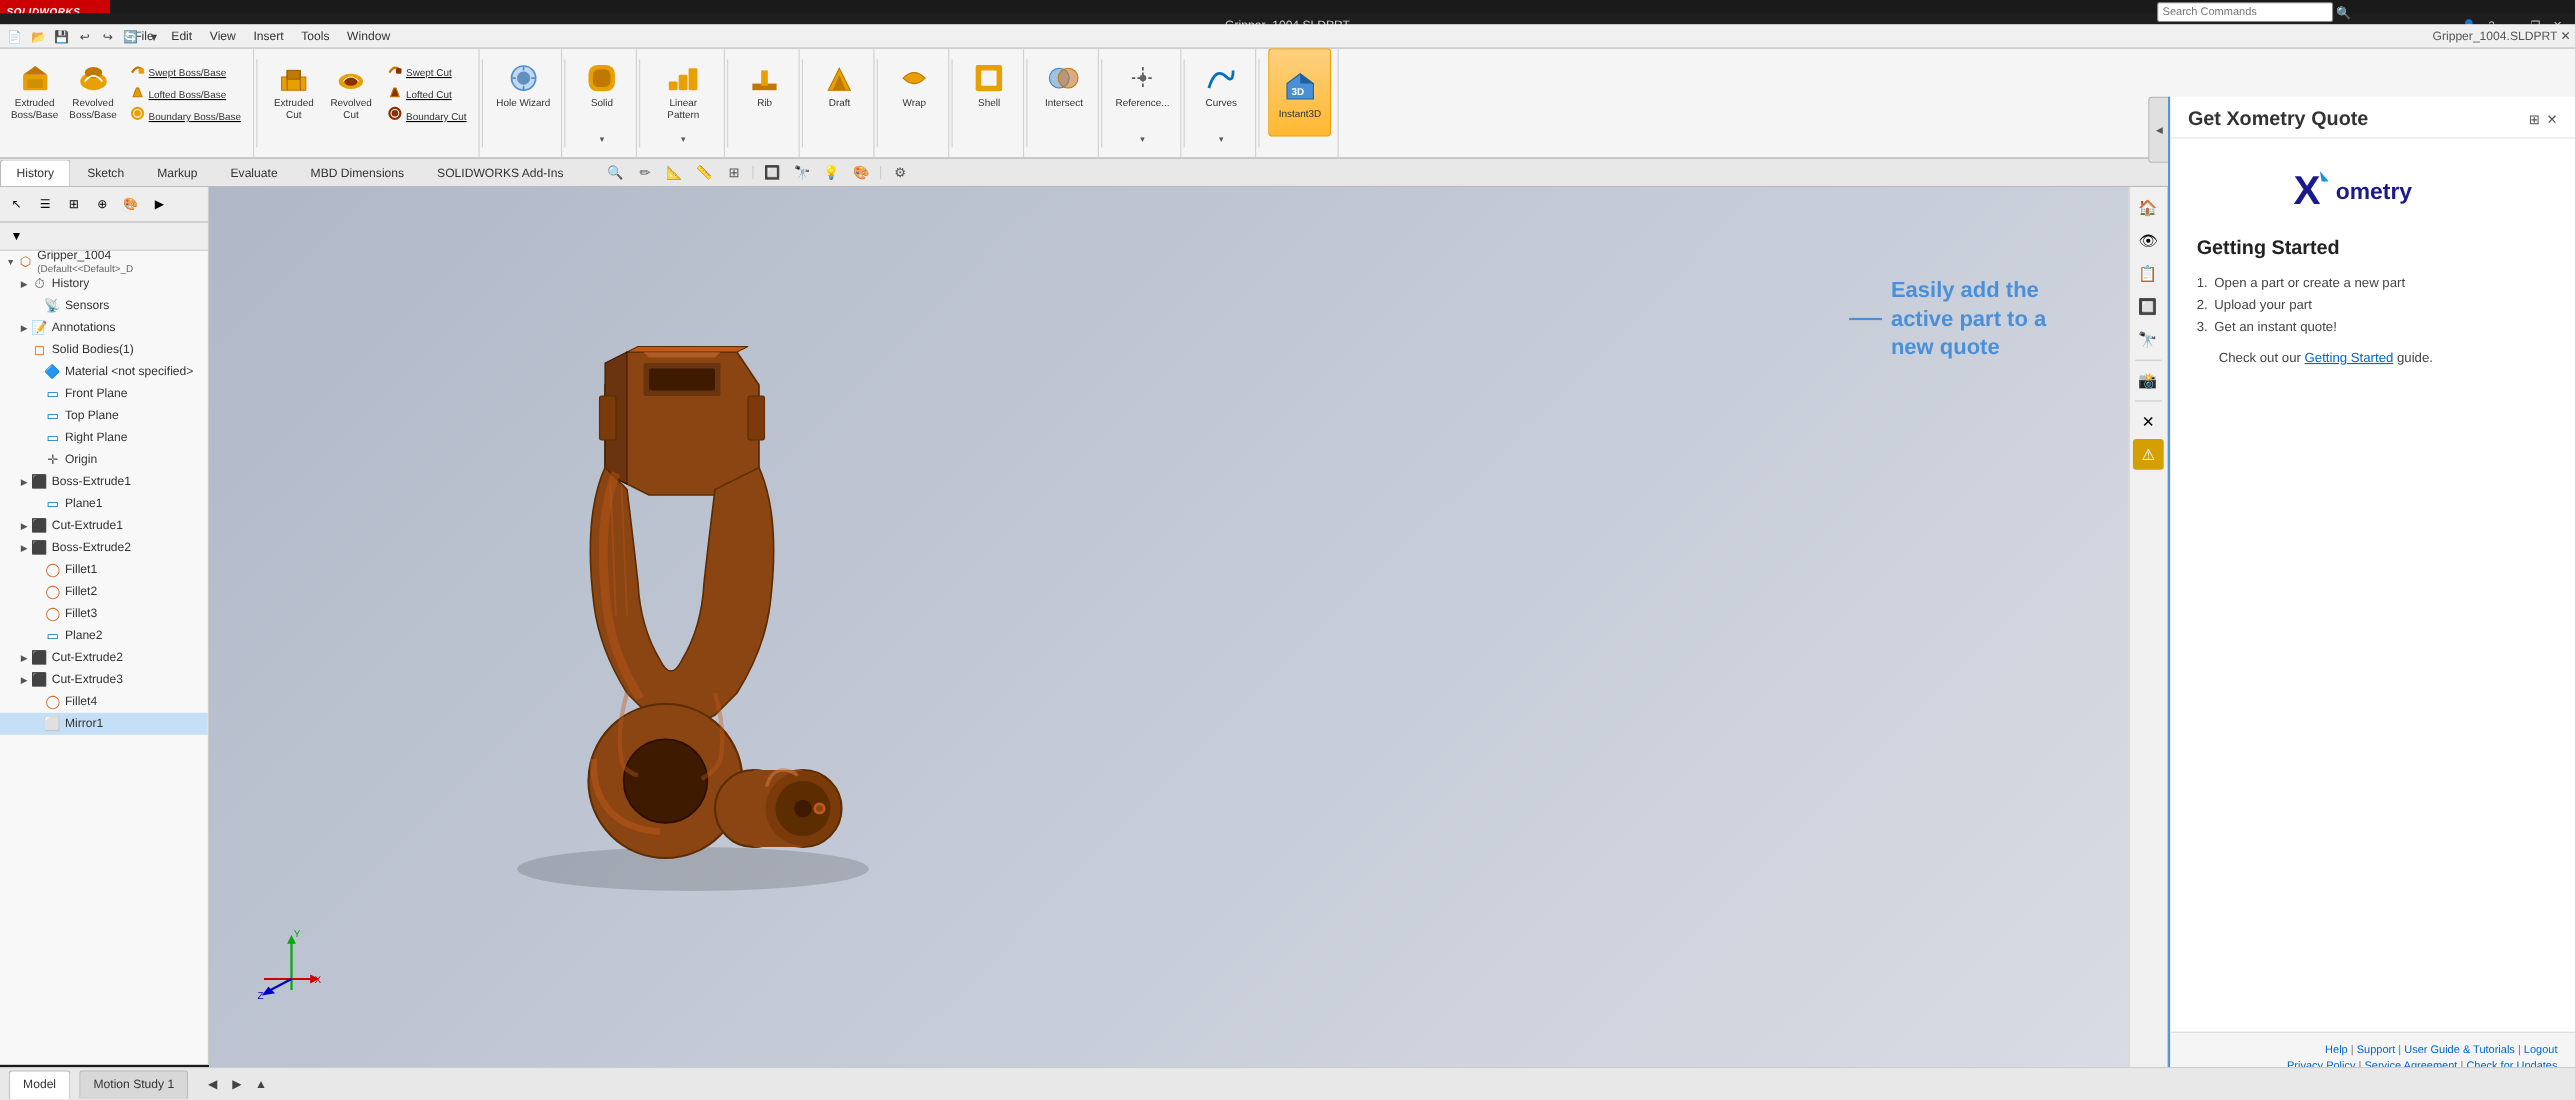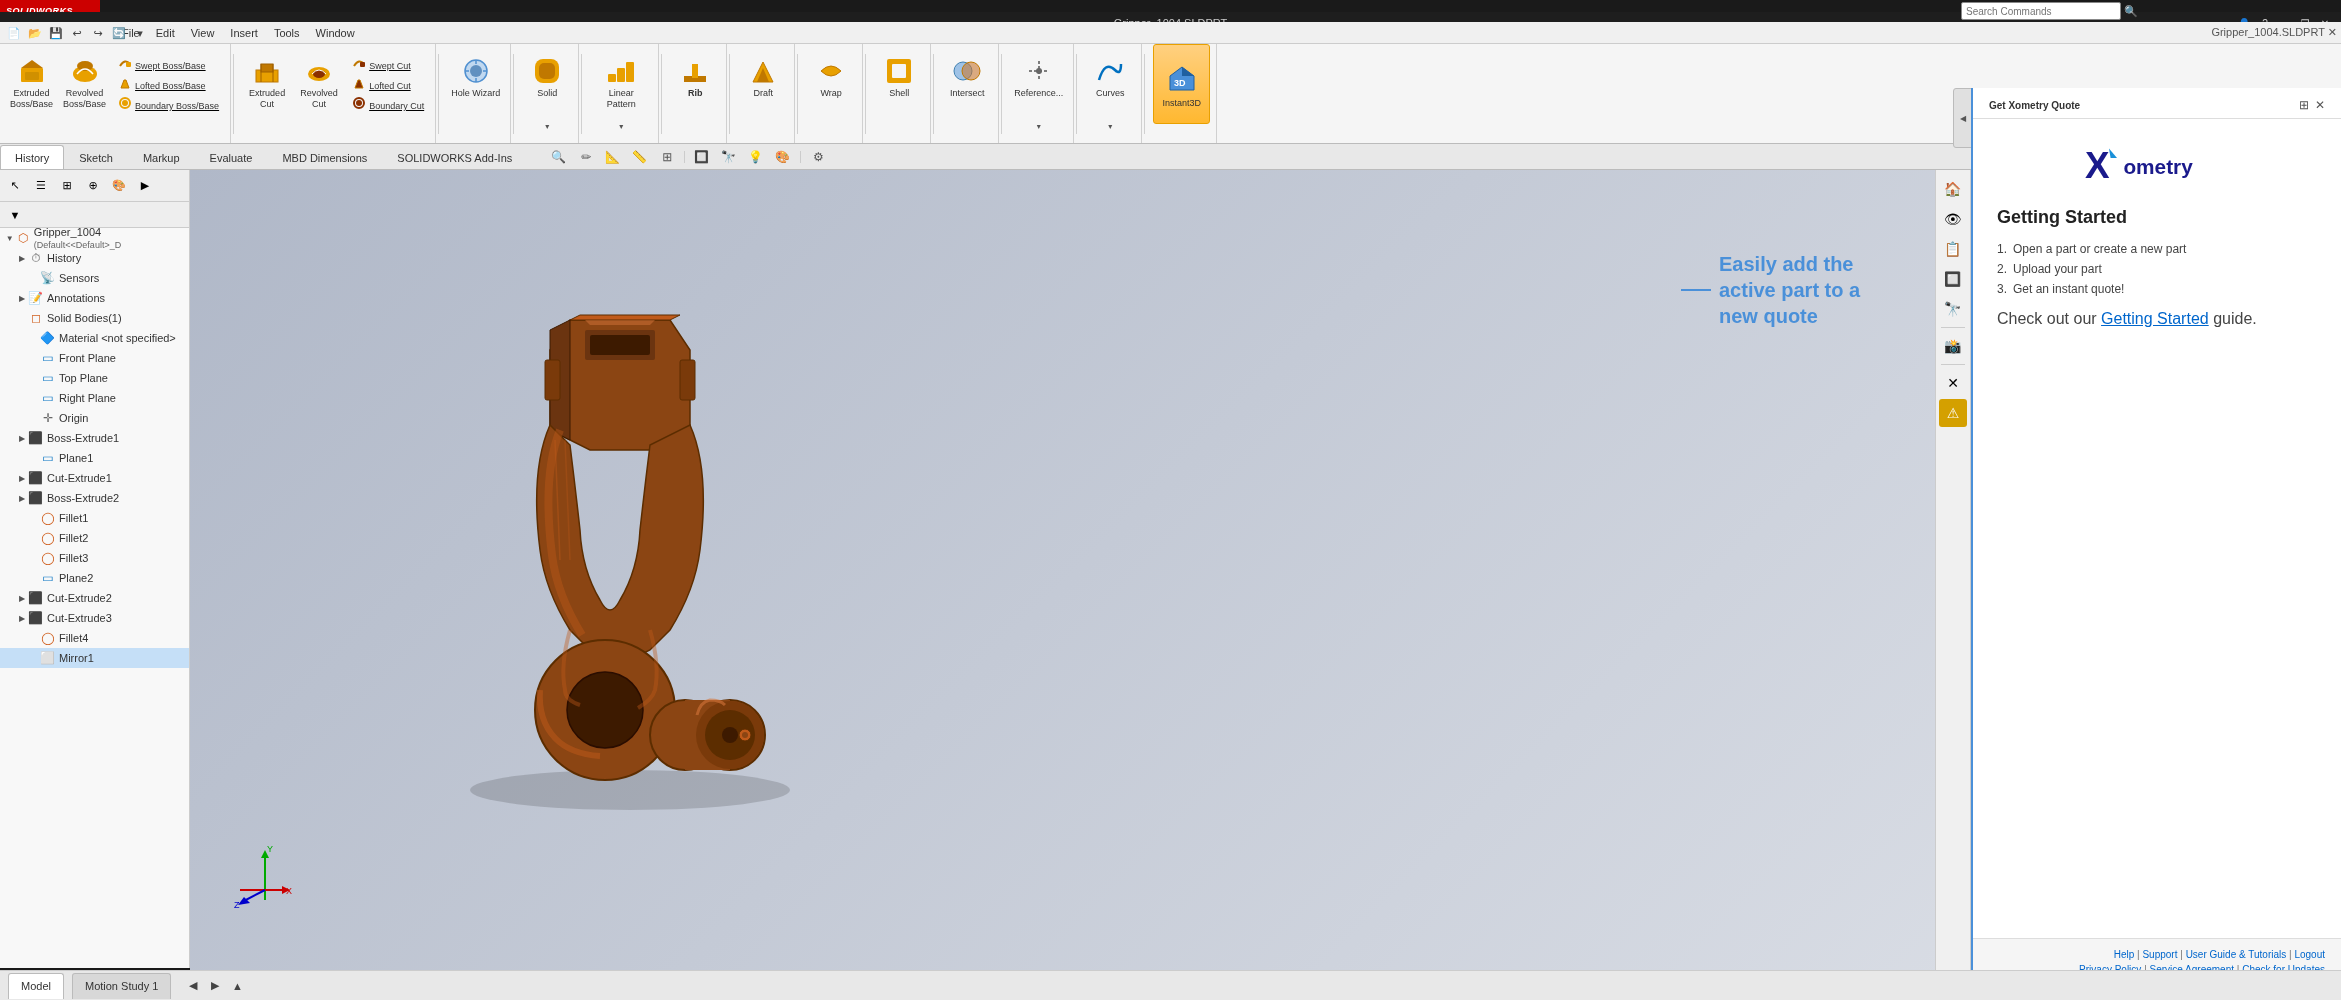--- a/index.html
+++ b/index.html
@@ -120,32 +120,32 @@
     
     #xometry-panel {
       position: absolute; top: 88px; right: 0; width: 370px; bottom: 0;
       background: #f5f5f5; border-left: 2px solid #4a90d9;
       display: flex; flex-direction: column;
     }
     #xometry-header {
       background: #fff; padding: 10px 16px 6px; border-bottom: 1px solid #ddd;
       display: flex; align-items: center; justify-content: space-between;
     }
-    #xometry-header-label { font-size: 10px; font-weight: bold; color: #333; }
+    #xometry-header-label { font-size: 18px; font-weight: bold; color: #333; }
     #xometry-header-icons { display: flex; gap: 6px; }
 
     #xometry-content { flex: 1; padding: 20px 24px; background: #fff; overflow-y: auto; }
     #xometry-logo { text-align: center; margin-bottom: 16px; }
     #xometry-logo svg { width: 160px; height: 50px; }
 
     .getting-started-title { font-size: 18px; font-weight: bold; color: #222; margin-bottom: 14px; }
     .step-list { list-style: none; margin-bottom: 14px; }
     .step-list li { font-size: 12px; color: #444; margin-bottom: 6px; display: flex; gap: 6px; }
     .step-num { font-size: 12px; color: #444; font-weight: normal; }
-    .check-out-text { font-size: 16px; color: #444; margin-bottom: 20px; }
+    .check-out-text { font-size: 12px; color: #444; margin-bottom: 20px; margin-left: 20px; }
     .check-out-text a { color: #0066cc; text-decoration: underline; cursor: pointer; }
 
     #add-to-quote-btn {
       width: 100%; padding: 14px; background: #1aa3e0; color: #fff;
       border: none; font-size: 13px; font-weight: bold; cursor: pointer;
       letter-spacing: 0.5px; border-radius: 2px;
     }
 
     #xometry-footer {
       padding: 10px 16px; font-size: 10px; color: #777;
@@ -448,21 +448,21 @@
           <rect x="20" y="6" width="8" height="20" fill="#e8a000" rx="1"></rect>
         </svg>
       </div>
       <div class="btn-label">Linear Pattern</div>
     </div>
     <div style="font-size:8px;color:#555;margin-top:2px;">▾</div>
   </div>
 
   <div class="ribbon-divider"></div>
 
-  <div class="ribbon-group" style="min-width:50px;font-weight:bold;">
+  <div class="ribbon-group" style="min-width:50px;">
     <div class="ribbon-btn-large">
       <div class="icon-box">
         <svg width="30" height="30" viewBox="0 0 30 30">
           <rect x="4" y="20" width="22" height="6" fill="#c07800"></rect>
           <rect x="12" y="8" width="6" height="14" fill="#e8a000"></rect>
         </svg>
       </div>
       <div class="btn-label">Rib</div>
     </div>
   </div>

